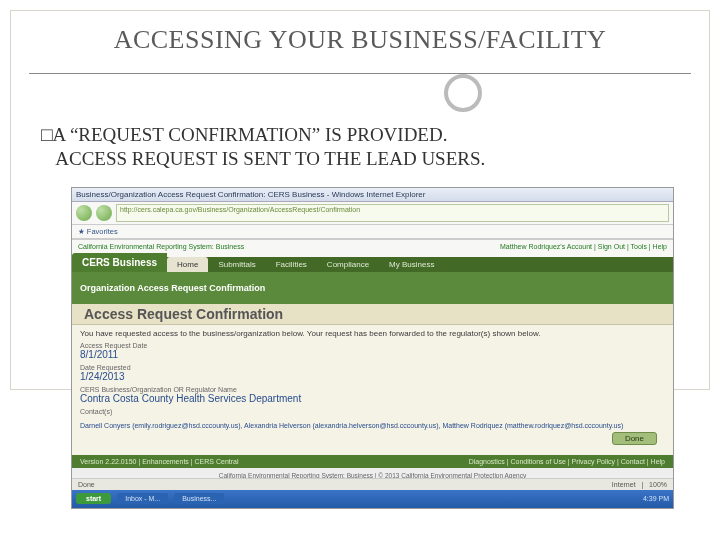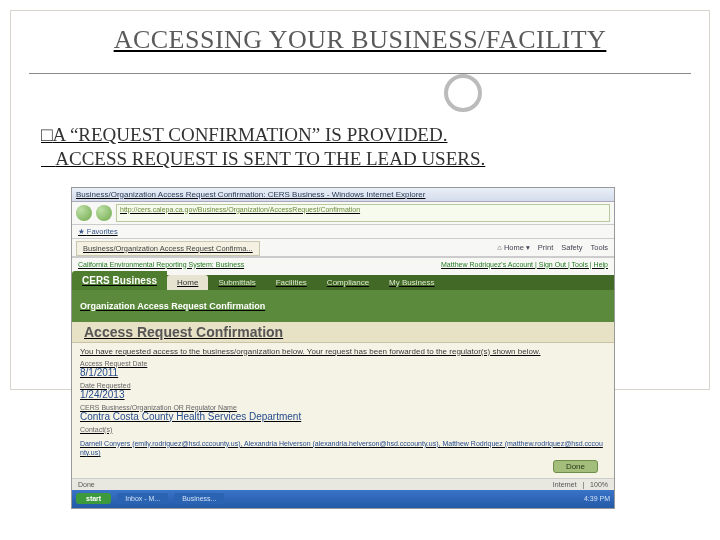--- a/index.html
+++ b/index.html
@@ -11,21 +11,20 @@
     overflow: hidden;
     position: relative;
   }
   .slide {
     width: 700px;
     height: 380px;
     margin: 10px;
     border: 1px solid #d8d4cc;
     position: relative;
     box-sizing: border-box;
-    text-decoration: underline;
   }
   .title {
     font-size: 26px;
     color: #5a5a5a;
     text-align: center;
     margin: 14px 20px 6px 20px;
     letter-spacing: 0.5px;
   }
   .divider-wrap {
     position: relative;
@@ -48,21 +47,21 @@
     background: #fff;
   }
   .bullet-row {
     margin: 10px 30px 16px 30px;
     font-size: 19px;
     color: #333;
     line-height: 1.25;
   }
   .bullet-row .sq { font-family: Arial, sans-serif; }
   .screenshot {
-    margin: 6px 94px 10px 60px;
+    margin: 6px 35px 10px 60px;
     border: 1px solid #999;
     height: 320px;
     background: linear-gradient(#f8f8f6,#f4f3ef);
     font-family: Tahoma, Arial, sans-serif;
     font-size: 8px;
     color: #555;
     position: relative;
     overflow: hidden;
   }
   .ie-titlebar {
@@ -169,29 +168,20 @@
 
   <div class="screenshot">
     <div class="ie-titlebar">Business/Organization Access Request Confirmation: CERS Business - Windows Internet Explorer</div>
     <div class="ie-addr">
       <span class="navcircle"></span>
       <span class="navcircle"></span>
       <div class="addrbox">http://cers.calepa.ca.gov/Business/Organization/AccessRequest/Confirmation</div>
     </div>
     <div class="ie-tools">
       <span>★ <span>Favorites</span></span>
-    </div>
-    <div style="display:flex;justify-content:space-between;align-items:center;border-bottom:1px solid #ccc;">
-      <span class="ie-tab">Business/Organization Access Request Confirma...</span>
-      <span class="ie-subtools">
-        <span>⌂ <span>Home</span> ▾</span>
-        <span>Print</span>
-        <span>Safety</span>
-        <span>Tools</span>
-      </span>
     </div>
 
     <div class="cers-hdr">
       <span>California Environmental Reporting System: Business</span>
       <span>Matthew Rodriquez's Account  |  Sign Out  |  Tools  |  Help</span>
     </div>
     <div class="cers-navwrap">
       <div class="cers-title">CERS Business</div>
       <div class="cers-tabs">
         <div class="cers-tab active">Home</div>

